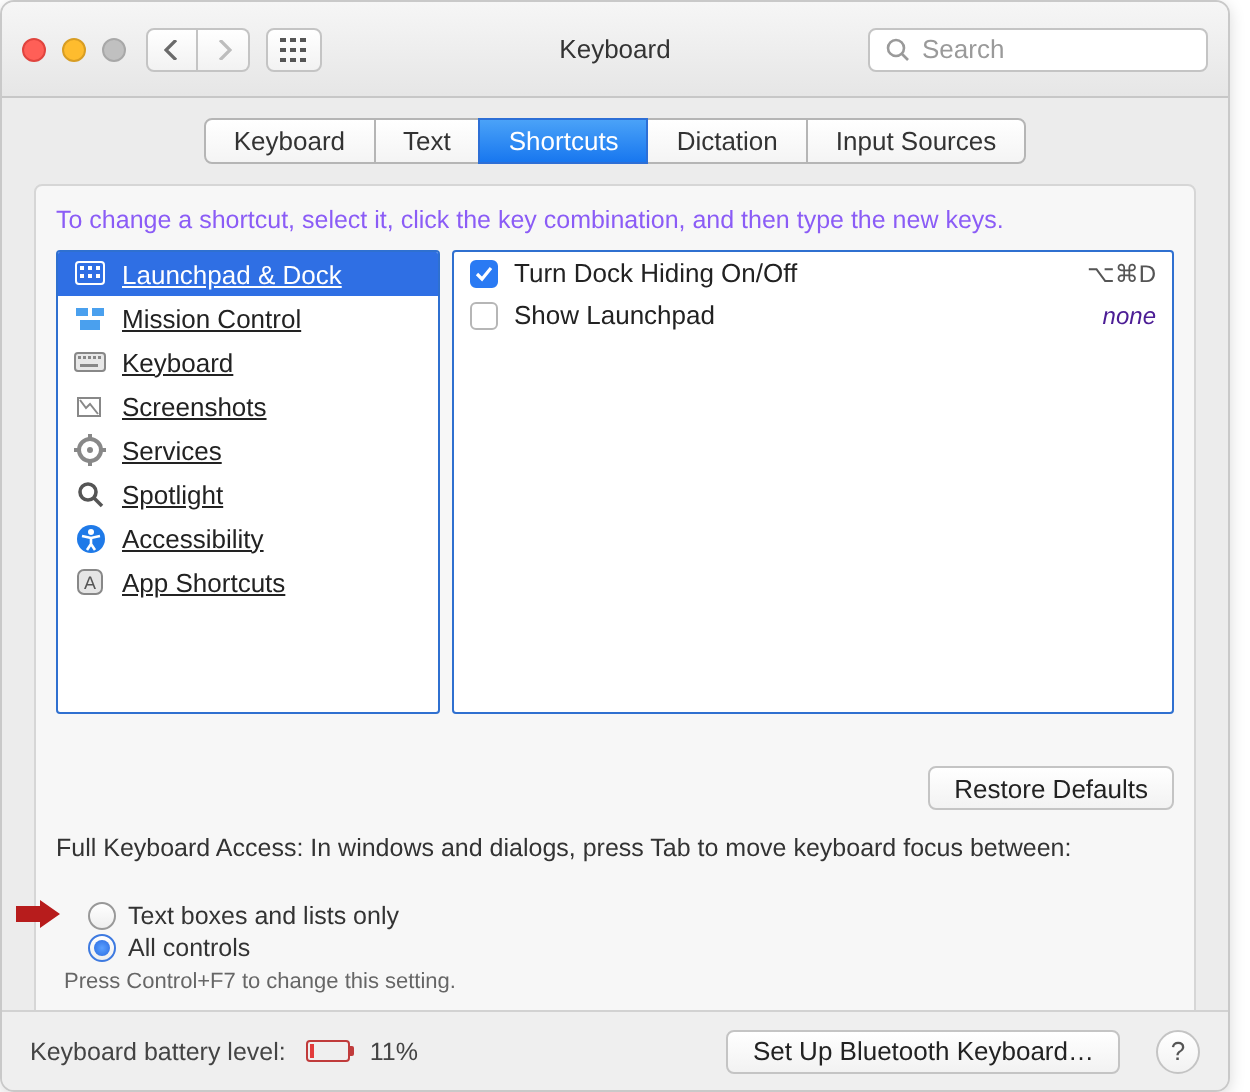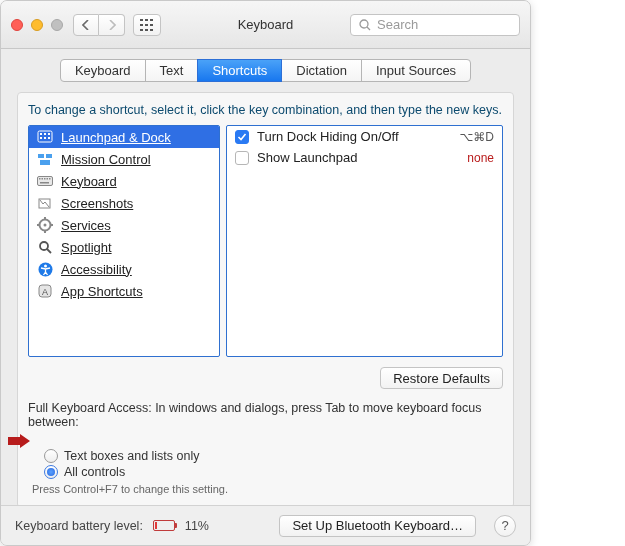--- a/index.html
+++ b/index.html
@@ -1,17 +1,17 @@
 <!DOCTYPE html>
 <html><head>
 <meta charset="utf-8">
 <style>
   * { box-sizing: border-box; margin: 0; padding: 0; }
   body { font-family: -apple-system, "Helvetica Neue", Arial, sans-serif; font-size: 13px; color: #333; background: #fff; }
-  .window { width: 531px; height: 546px; position: relative; border: 1px solid #c9c9c9; border-radius: 7px; background: linear-gradient(#ececec,#ececec); box-shadow: 0 2px 8px rgba(0,0,0,0.15); overflow: hidden; }
+  .window { width: 615px; height: 546px; position: relative; border: 1px solid #c9c9c9; border-radius: 7px; background: linear-gradient(#ececec,#ececec); box-shadow: 0 2px 8px rgba(0,0,0,0.15); overflow: hidden; }
   .titlebar { height: 48px; background: linear-gradient(#f6f6f6,#e6e6e6); border-bottom: 1px solid #c7c7c7; display:flex; align-items:center; position:relative; padding:0 10px; }
   .traffic { display:flex; gap:8px; margin-right:10px; }
   .tl { width:12px; height:12px; border-radius:50%; }
   .tl.red{background:#ff5f57;border:0.5px solid #e0443e;}
   .tl.yellow{background:#febc2e;border:0.5px solid #d89d23;}
   .tl.green{background:#c0c0c0;border:0.5px solid #a8a8a8;}
   .navbtns{display:flex;gap:0;}
   .navbtn{width:26px;height:22px;border:1px solid #c4c4c4;background:linear-gradient(#fff,#f2f2f2);display:flex;align-items:center;justify-content:center;color:#6a6a6a;font-size:13px;}
   .navbtn:first-child{border-radius:4px 0 0 4px;}
   .navbtn:last-child{border-radius:0 4px 4px 0;border-left:none;}
@@ -22,36 +22,36 @@
   .search span{font-size:13px;color:#9a9a9a;}
 
   .content{padding:10px 16px 12px 16px;}
   .segs{display:flex;justify-content:center;margin-bottom:10px;}
   .seg{padding:3px 14px;border:1px solid #b5b5b5;background:linear-gradient(#fff,#f4f4f4);font-size:13px;color:#333;margin-left:-1px;cursor:pointer;}
   .seg:first-child{border-radius:4px 0 0 4px;margin-left:0;}
   .seg:last-child{border-radius:0 4px 4px 0;}
   .seg.active{background:linear-gradient(#4aa2f8,#1877ef);color:#fff;border-color:#2d6fd6;position:relative;z-index:1;}
 
   .panel{border:1px solid #d6d6d6;border-radius:4px;background:#f7f7f7;padding:10px 10px 12px 10px;}
-  .hint{font-size:12.5px;margin-bottom:8px;color:#0c4a6e;}
+  .hint{font-size:12.5px;margin-bottom:8px;color:#8b5cf6;}
   .lists{display:flex;gap:6px;}
   .listbox{border:1px solid #2f70d0;border-radius:2px;background:#fff;height:232px;}
   .catbox{width:192px;overflow:hidden;}
   .shbox{flex:1;}
   .catitem{display:flex;align-items:center;gap:8px;padding:3px 8px;font-size:13px;color:#222;cursor:default;text-decoration:underline;}
   .catitem.sel{background:#2f6fe4;color:#fff;}
   .caticon{width:16px;height:16px;display:flex;align-items:center;justify-content:center;flex:none;}
   .shrow{display:flex;align-items:center;gap:8px;padding:3px 8px;font-size:13px;color:#222;}
   .shrow .cb{width:14px;height:14px;border:1px solid #b6b6b6;border-radius:3px;background:#fff;display:flex;align-items:center;justify-content:center;flex:none;}
   .shrow .cb.checked{background:#2a7af3;border-color:#2a7af3;color:#fff;}
   .shlbl{flex:1;}
   .shkey{color:#555;font-size:12px;}
-  .shrow.dim .shkey{color:#b91c1c;}
-
-  .restore{margin-top:10px;display:flex;justify-content:flex-end;align-items:flex-end;}
+  .shrow.dim .shkey{color:#4c1d95;font-style:italic;}
+
+  .restore{margin-top:26px;display:flex;justify-content:flex-end;align-items:flex-end;}
   .btn{padding:2px 12px;font-size:13px;border:1px solid #c4c4c4;border-radius:4px;background:linear-gradient(#fff,#f2f2f2);color:#222;cursor:pointer;height:22px;display:inline-flex;align-items:center;}
 
   .kbdaccess{margin-top:12px;font-size:12.5px;position:relative;}
   .arrow{position:absolute;left:-20px;top:33px;}
   .radios{margin-top:20px;margin-left:16px;}
   .radio{display:flex;align-items:center;gap:6px;margin-top:2px;font-size:12.5px;}
   .radiodot{width:14px;height:14px;border:1px solid #999;border-radius:50%;background:linear-gradient(#fff,#eee);display:flex;align-items:center;justify-content:center;}
   .radiodot.sel{border-color:#3e7ae0;}
   .radiodot.sel::after{content:"";width:8px;height:8px;border-radius:50%;background:radial-gradient(#5aa0ff,#2a6ae0);}
   .small{font-size:11px;color:#666;margin-top:4px;margin-left:4px;}

